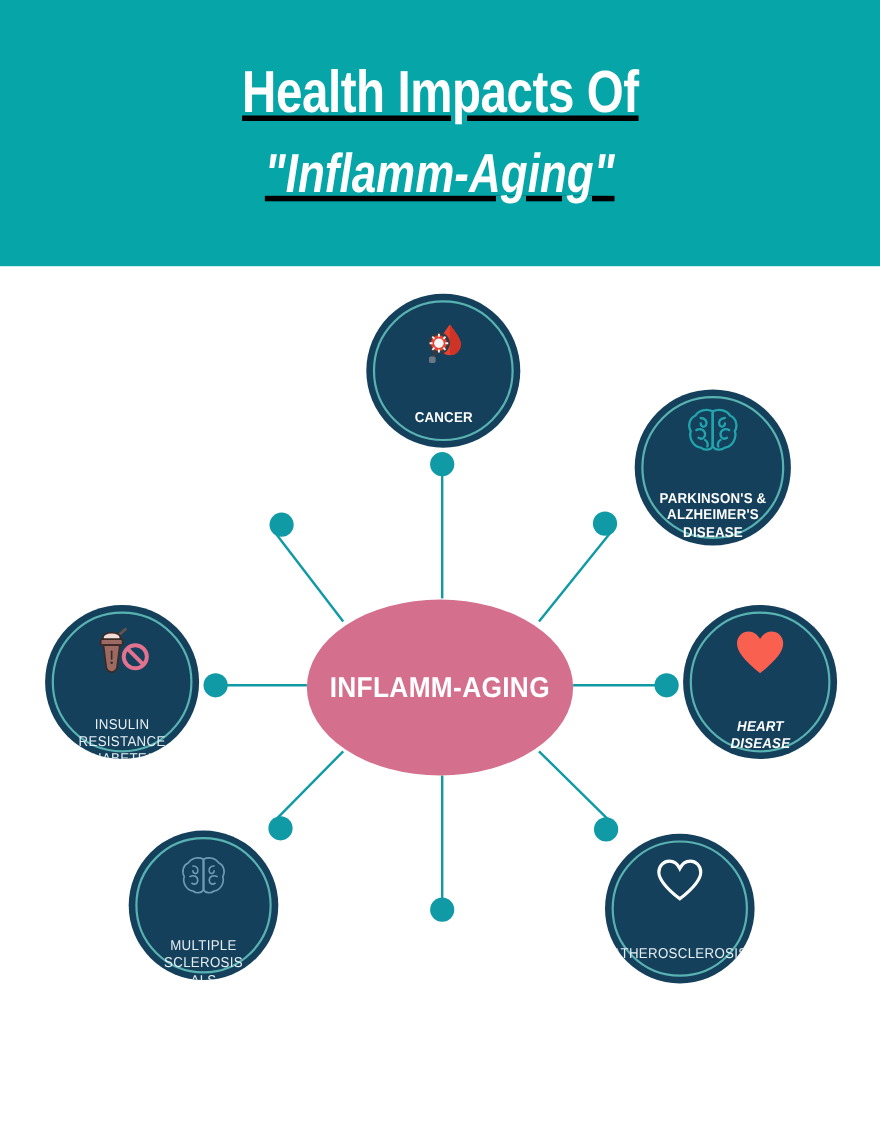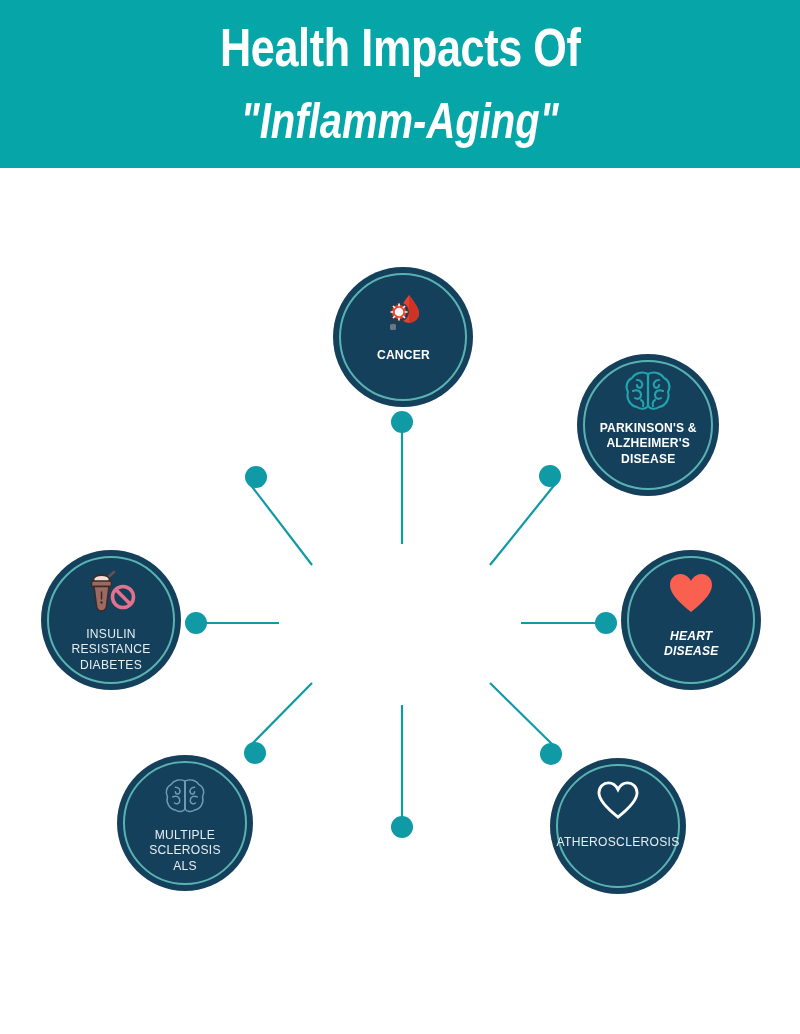--- a/index.html
+++ b/index.html
@@ -6,25 +6,26 @@
   html, body { width:800px; height:1034px; }
   body {
     background:#ffffff;
     font-family:"Liberation Sans", sans-serif;
     overflow:hidden;
   }
   #page { position:relative; width:800px; height:1034px; background:#fff; }
 
   
   #header {
-    position:absolute; left:0; top:0; width:800px; height:168px;
+    position:absolute; left:0; top:0; width:800px; height:242px;
     background:#06a5a8;
     display:flex; flex-direction:column;
     align-items:center; justify-content:center;
     gap:18px;
+    text-decoration:underline;
   }
   #title-line1 {
     color:#ffffff;
     font-family:"Liberation Sans Narrow","Liberation Sans", sans-serif;
     font-size:54px; font-weight:bold; line-height:1.02;
     letter-spacing:-0.5px;
     transform:scaleX(0.80); transform-origin:center;
     white-space:nowrap;
   }
   #title-line2 {
@@ -59,20 +60,21 @@
 
   
   .node {
     position:absolute;
     border-radius:50%;
     background:#14405c;
     display:flex; flex-direction:column;
     align-items:center; justify-content:flex-start;
     text-align:center;
     overflow:hidden;
+    gap:25px;
   }
   .node::after{
     content:"";
     position:absolute; left:6px; top:6px; right:6px; bottom:6px;
     border-radius:50%;
     border:2px solid #59b2b2;
     pointer-events:none;
   }
   .node-icon {
     position:relative; z-index:2;
@@ -152,20 +154,23 @@
         <circle cx="550" cy="256" r="11"></circle>
         <circle cx="606" cy="403" r="11"></circle>
         <circle cx="551" cy="534" r="11"></circle>
         <circle cx="402" cy="607" r="11"></circle>
         <circle cx="255" cy="533" r="11"></circle>
         <circle cx="196" cy="403" r="11"></circle>
         <circle cx="256" cy="257" r="11"></circle>
       </g>
     </svg>
 
+    <div id="center-node">
+      <span id="center-label">INFLAMM-AGING</span>
+    </div>
 
     <div class="node" id="node-cancer">
       <div class="node-icon">
         <svg width="46" height="46" viewBox="0 0 46 46">
           <path d="M29 6 C34 13 39 19 39 24 a10 10 0 0 1 -20 0 c0 -5 5 -11 10 -18 z" fill="#e8422f"></path>
           <path d="M29 6 C34 13 39 19 39 24 a10 10 0 0 1 -10 10 z" fill="#cf3325"></path>
           <line x1="17" y1="27" x2="13" y2="38" stroke="#2f3b47" stroke-width="4" stroke-linecap="round"></line>
           <rect x="10" y="35" width="6" height="6" rx="1.5" fill="#6b7785"></rect>
           <circle cx="19" cy="23" r="10" fill="#2f3b47"></circle>
           <circle cx="19" cy="23" r="7.2" fill="#e8422f"></circle>

